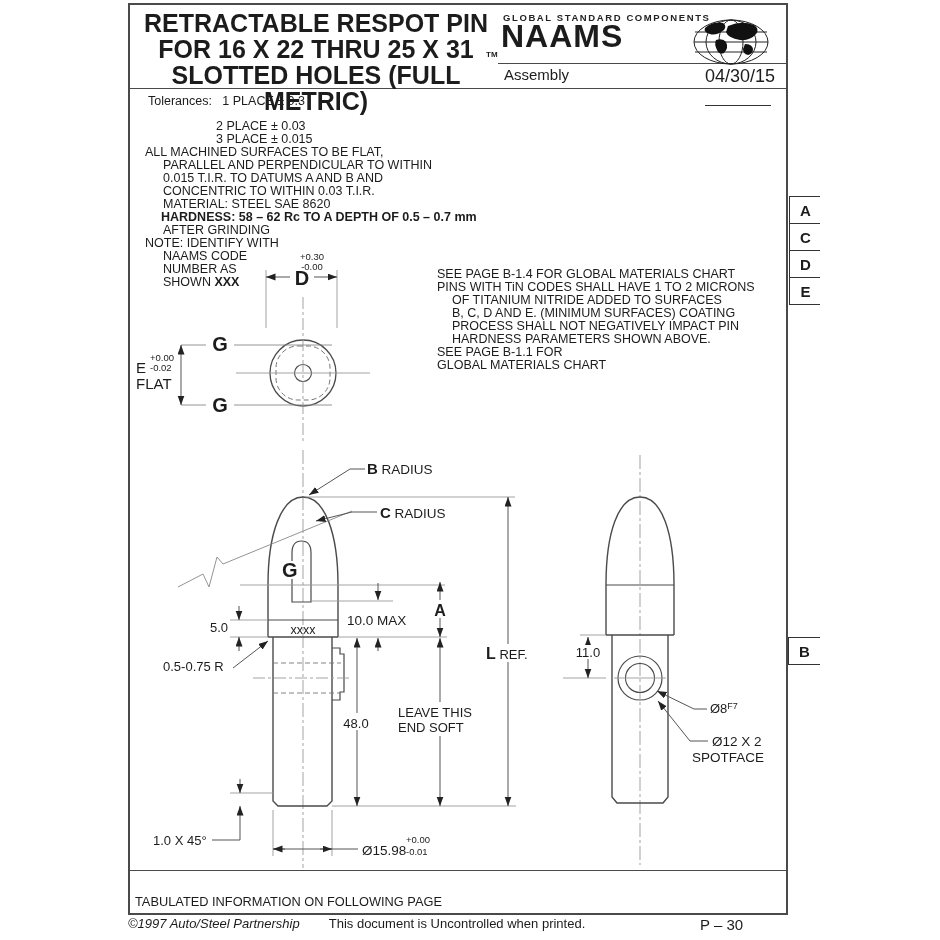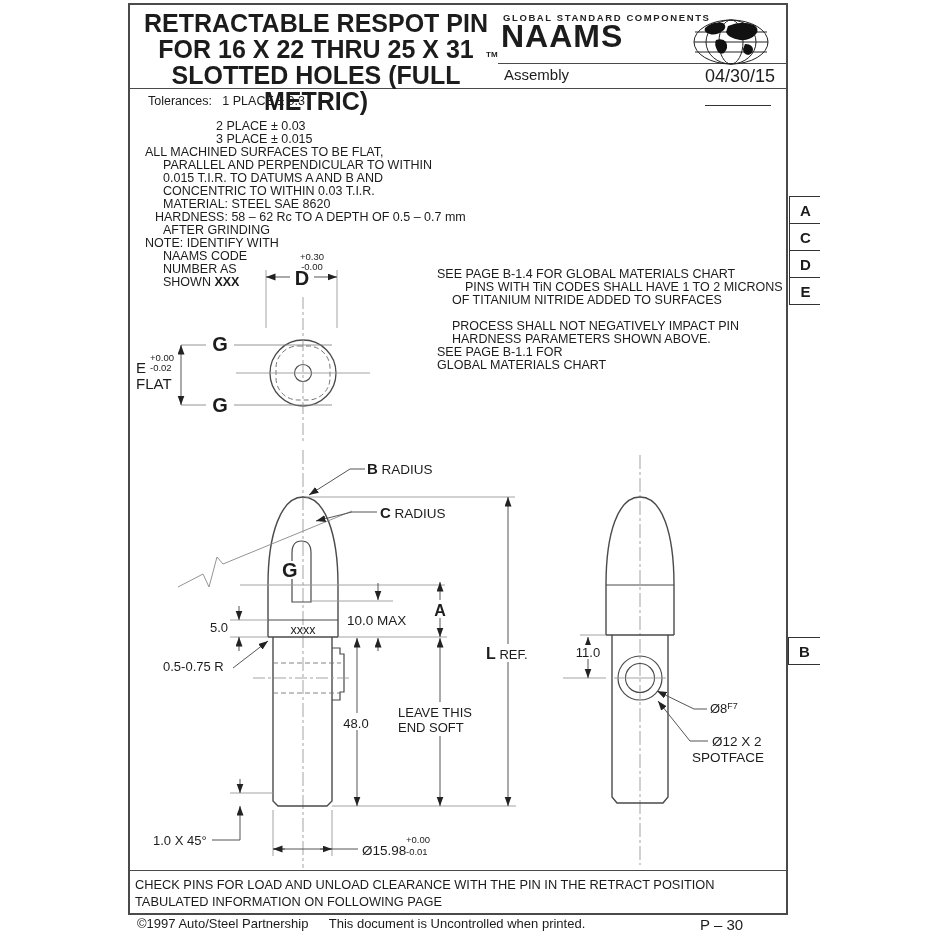--- a/index.html
+++ b/index.html
@@ -54,39 +54,39 @@
   <div class="abs lbox" style="left:788px;top:637px;">B</div>
 
   <div class="abs note" style="left:148px;top:95px;">Tolerances:   1 PLACE ± 0.3</div>
   <div class="abs note" style="left:216px;top:120px;">2 PLACE ± 0.03</div>
   <div class="abs note" style="left:216px;top:133px;">3 PLACE ± 0.015</div>
   <div class="abs note" style="left:145px;top:146px;">ALL MACHINED SURFACES TO BE FLAT,</div>
   <div class="abs note" style="left:163px;top:159px;">PARALLEL AND PERPENDICULAR TO WITHIN</div>
   <div class="abs note" style="left:163px;top:172px;">0.015 T.I.R. TO DATUMS A AND B AND</div>
   <div class="abs note" style="left:163px;top:185px;">CONCENTRIC TO WITHIN 0.03 T.I.R.</div>
   <div class="abs note" style="left:145px;top:198px;margin-left:18px;">MATERIAL: STEEL SAE 8620</div>
-  <div class="abs note" style="left:155px;top:211px;">HARDNESS: 58 – 62 Rc TO A DEPTH OF 0.5 – 0.7 mm</div>
+  <div class="abs note" style="left:161px;top:211px;font-weight:bold;">HARDNESS: 58 – 62 Rc TO A DEPTH OF 0.5 – 0.7 mm</div>
   <div class="abs note" style="left:163px;top:224px;">AFTER GRINDING</div>
   <div class="abs note" style="left:145px;top:237px;">NOTE: IDENTIFY WITH</div>
   <div class="abs note" style="left:163px;top:250px;">NAAMS CODE</div>
   <div class="abs note" style="left:163px;top:263px;">NUMBER AS</div>
   <div class="abs note" style="left:163px;top:276px;"><span>SHOWN </span><b>XXX</b></div>
 
   <div class="abs note" style="left:437px;top:268px;">SEE PAGE B-1.4 FOR GLOBAL MATERIALS CHART</div>
-  <div class="abs note" style="left:437px;top:281px;margin-left:28px;">PINS WITH TiN CODES SHALL HAVE 1 TO 2 MICRONS</div>
+  <div class="abs note" style="left:437px;top:281px;">PINS WITH TiN CODES SHALL HAVE 1 TO 2 MICRONS</div>
   <div class="abs note" style="left:452px;top:294px;">OF TITANIUM NITRIDE ADDED TO SURFACES</div>
+  <div class="abs note" style="left:452px;top:307px;">B, C, D AND E. (MINIMUM SURFACES) COATING</div>
   <div class="abs note" style="left:452px;top:320px;">PROCESS SHALL NOT NEGATIVELY IMPACT PIN</div>
   <div class="abs note" style="left:452px;top:333px;">HARDNESS PARAMETERS SHOWN ABOVE.</div>
   <div class="abs note" style="left:437px;top:346px;">SEE PAGE B-1.1 FOR</div>
   <div class="abs note" style="left:437px;top:359px;">GLOBAL MATERIALS CHART</div>
 
-  <div class="abs bnote" style="left:135px;top:876px;">CHECK PINS FOR LOAD AND UNLOAD CLEARANCE WITH THE PIN IN THE RETRACT POSITION</div>
   <div class="abs bnote" style="left:135px;top:893px;">TABULATED INFORMATION ON FOLLOWING PAGE</div>
 
-  <div class="abs foot" style="left:137px;">©1997 Auto/Steel Partnership</div>
+  <div class="abs foot" style="left:128px;font-style:italic;">©1997 Auto/Steel Partnership</div>
   <div class="abs foot" style="left:128px;width:658px;text-align:center;">This document is Uncontrolled when printed.</div>
   <div class="abs foot pno" style="left:700px;width:90px;text-align:left;">P – 30</div>
 
   <svg width="940" height="940" viewBox="0 0 940 940">
     <defs>
       <marker id="m" markerUnits="userSpaceOnUse" markerWidth="10" markerHeight="8" refX="9.5" refY="3.5" orient="auto-start-reverse">
         <path d="M0,0 L9.5,3.5 L0,7 z" fill="#222"></path>
       </marker>
     </defs>
 

